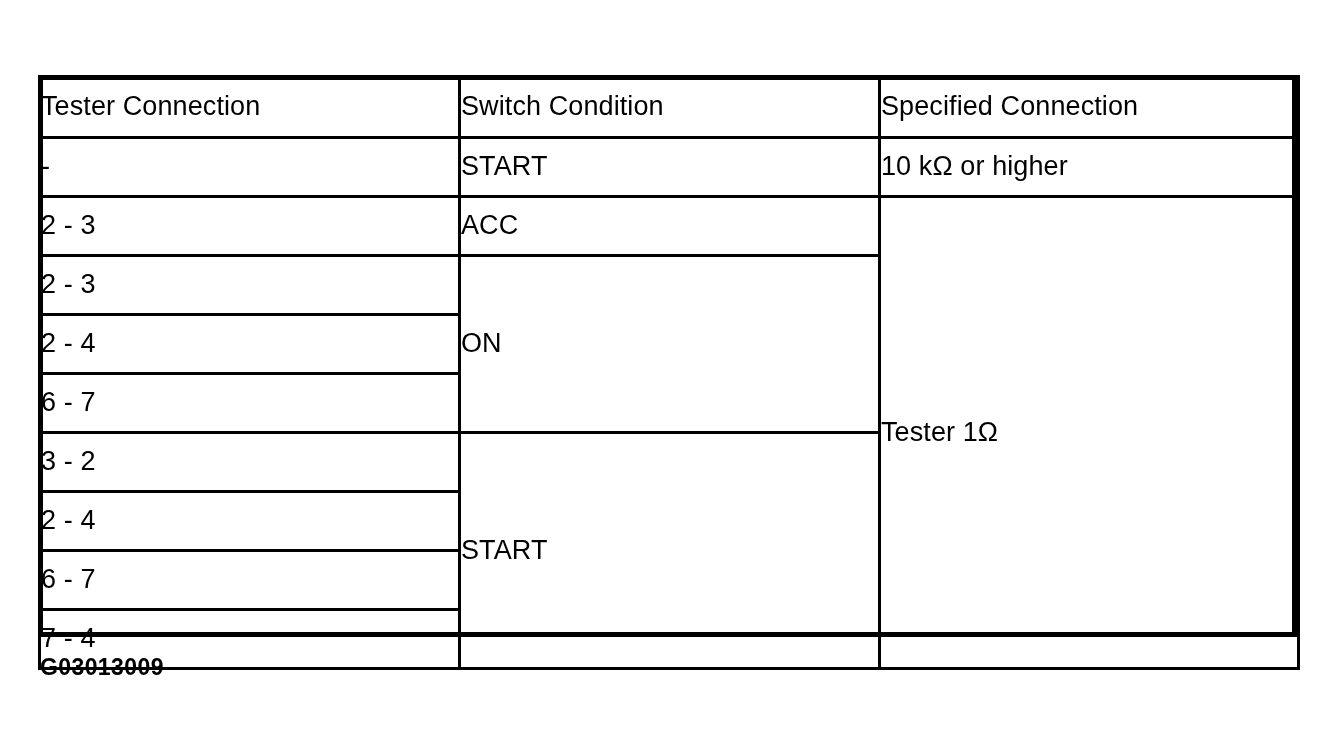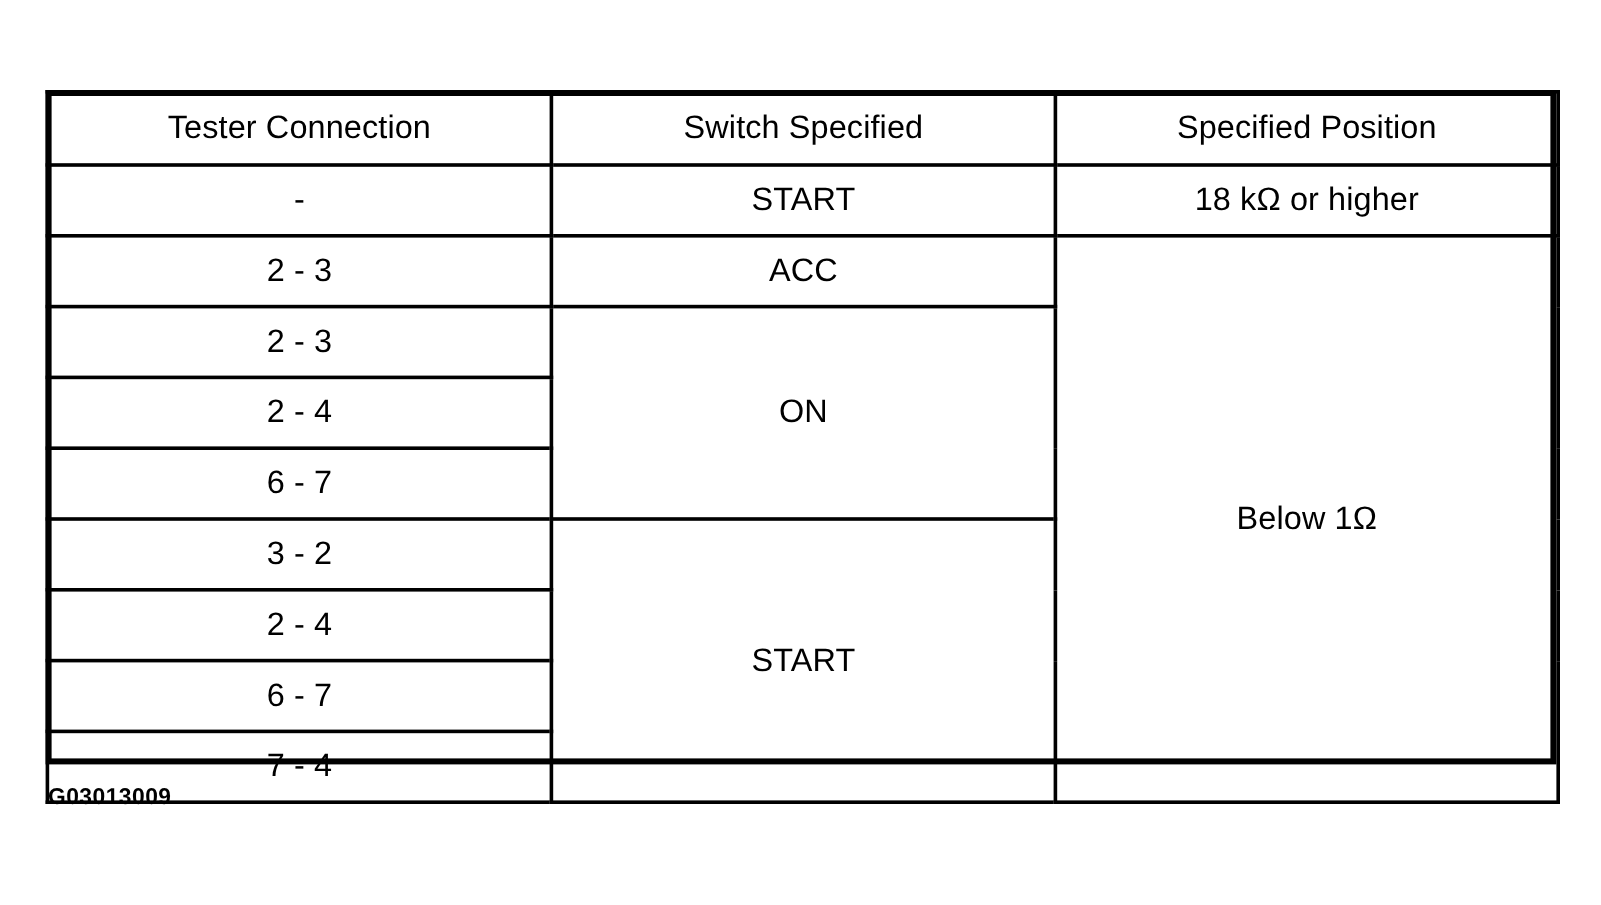--- a/index.html
+++ b/index.html
@@ -31,21 +31,21 @@
     top: 75px;
     width: 1259px;
     height: 562px;
     border-collapse: collapse;
     table-layout: fixed;
     background: #ffffff;
   }
 
   #spec-table td {
     border: 3px solid #000000;
-    text-align: center;
+    text-align: left;
     vertical-align: middle;
     font-size: 27px;
     font-weight: normal;
     line-height: 1.1;
     letter-spacing: 0.1px;
     padding: 0;
     color: #000000;
   }
 
   
@@ -68,21 +68,21 @@
   .col-cond   { width: 419px; }
 
   .row-header td { height: 58px; }
   .row-data td   { height: 56px; }
 
   
   #caption {
     position: absolute;
     left: 40px;
     top: 654px;
-    font-size: 19px;
+    font-size: 23px;
     font-weight: bold;
     letter-spacing: 0.4px;
     color: #000000;
     white-space: nowrap;
   }
 </style>
 </head>
 <body>
 
 <div id="page">
@@ -90,34 +90,34 @@
   <table id="spec-table">
     <colgroup>
       <col class="col-tester">
       <col class="col-switch">
       <col class="col-cond">
     </colgroup>
     <tbody>
 
       <tr class="row-header">
         <td>Tester Connection</td>
-        <td>Switch Specified</td>
-        <td>Specified Position</td>
+        <td>Switch Condition</td>
+        <td>Specified Connection</td>
       </tr>
 
       <tr class="row-data">
         <td>-</td>
         <td>START</td>
-        <td class="cell-ohm">18 kΩ or higher</td>
+        <td class="cell-ohm">10 kΩ or higher</td>
       </tr>
 
       <tr class="row-data">
         <td>2 - 3</td>
         <td>ACC</td>
-        <td class="cell-ohm" rowspan="8">Below 1Ω</td>
+        <td class="cell-ohm" rowspan="8">Tester 1Ω</td>
       </tr>
 
       <tr class="row-data">
         <td>2 - 3</td>
         <td rowspan="3">ON</td>
       </tr>
 
       <tr class="row-data">
         <td>2 - 4</td>
       </tr>

